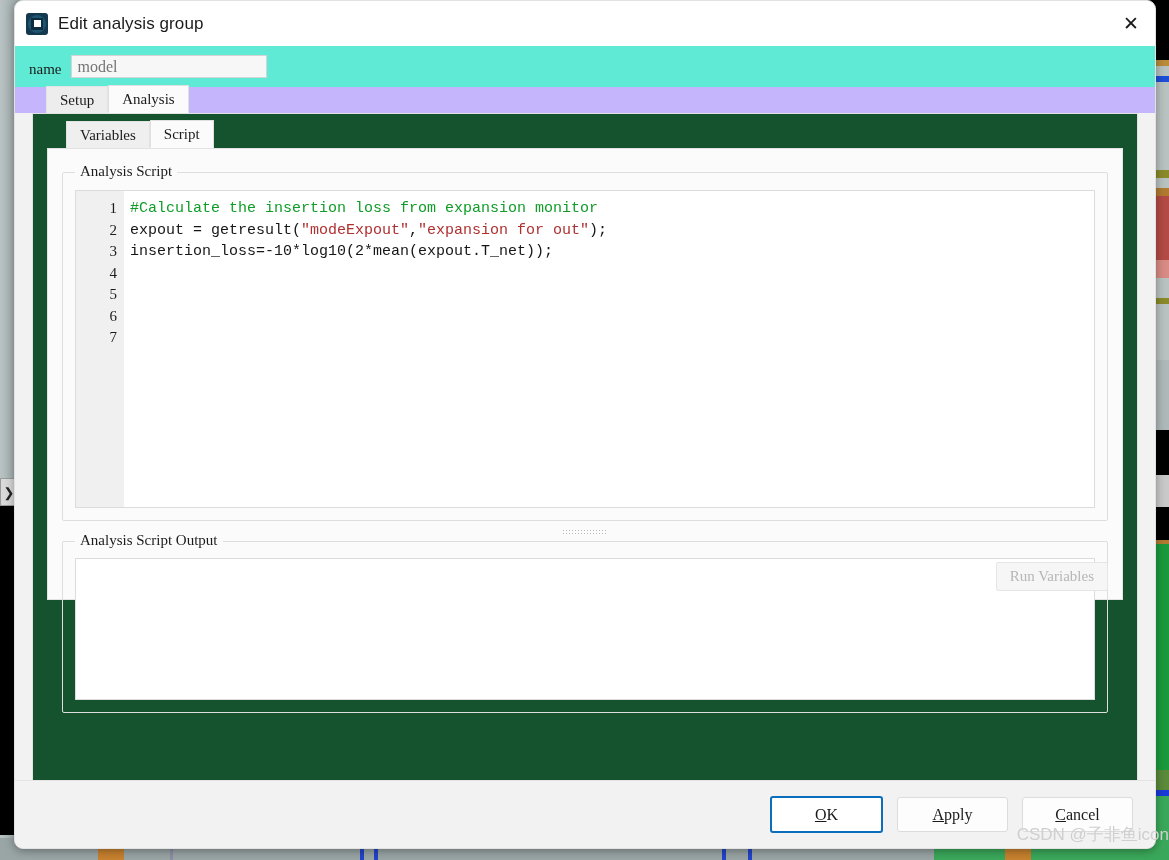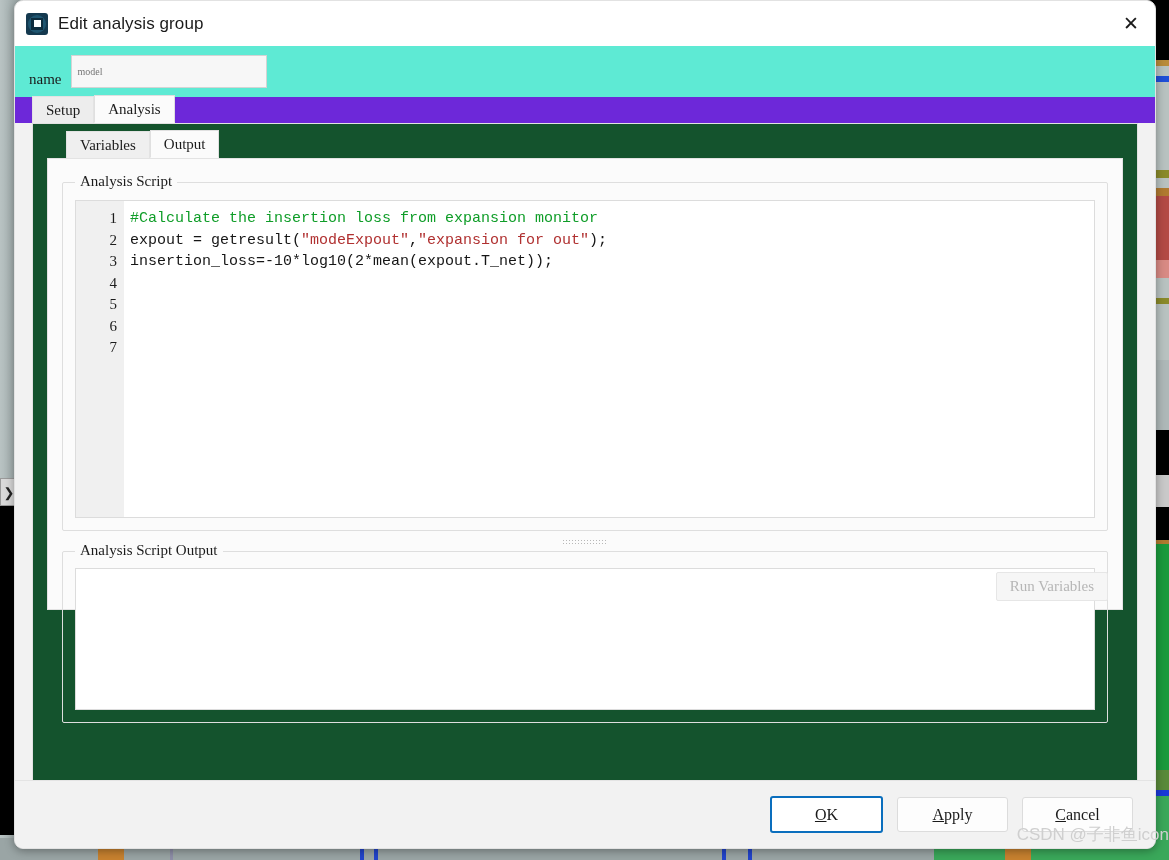--- a/index.html
+++ b/index.html
@@ -156,38 +156,38 @@
     background: #5eead4;
   }
   #name-label {
     font-family: "Liberation Serif", serif;
     font-size: 15px;
     color: #1a1a1a;
     margin-right: 10px;
   }
   #name-input {
     width: 196px;
-    height: 33px;
+    height: 23px;
     border: 1px solid #d4d4d4;
     background: #f7f7f7;
     font-family: "Liberation Serif", serif;
-    font-size: 10px;
+    font-size: 16px;
     color: #b0b0b0;
     padding: 0 5px;
     box-sizing: border-box;
     outline: none;
   }
 
   
   #outer-tabs {
     display: flex;
     align-items: flex-end;
-    padding-left: 17px;
+    padding-left: 31px;
     height: 26px;
-    background: #6d28d9;
+    background: #c4b5fd;
     position: relative;
   }
   .tab {
     font-family: "Liberation Serif", serif;
     font-size: 15px;
     color: #1b1b1b;
     padding: 4px 13px 4px 13px;
     border: 1px solid transparent;
     cursor: pointer;
     line-height: 18px;
@@ -455,21 +455,21 @@
 
     <div id="outer-tabs">
       <div class="tab inactive">Setup</div>
       <div class="tab active">Analysis</div>
     </div>
 
     <div id="outer-panel">
 
       <div id="inner-tabs">
         <div class="tab2 inactive">Variables</div>
-        <div class="tab2 active">Output</div>
+        <div class="tab2 active">Script</div>
       </div>
 
       <div id="inner-panel">
 
         <div class="groupbox" id="gb-script">
           <div class="gb-title">Analysis Script</div>
 
           <div id="editor">
             <div id="gutter">
                 <div>1</div>

